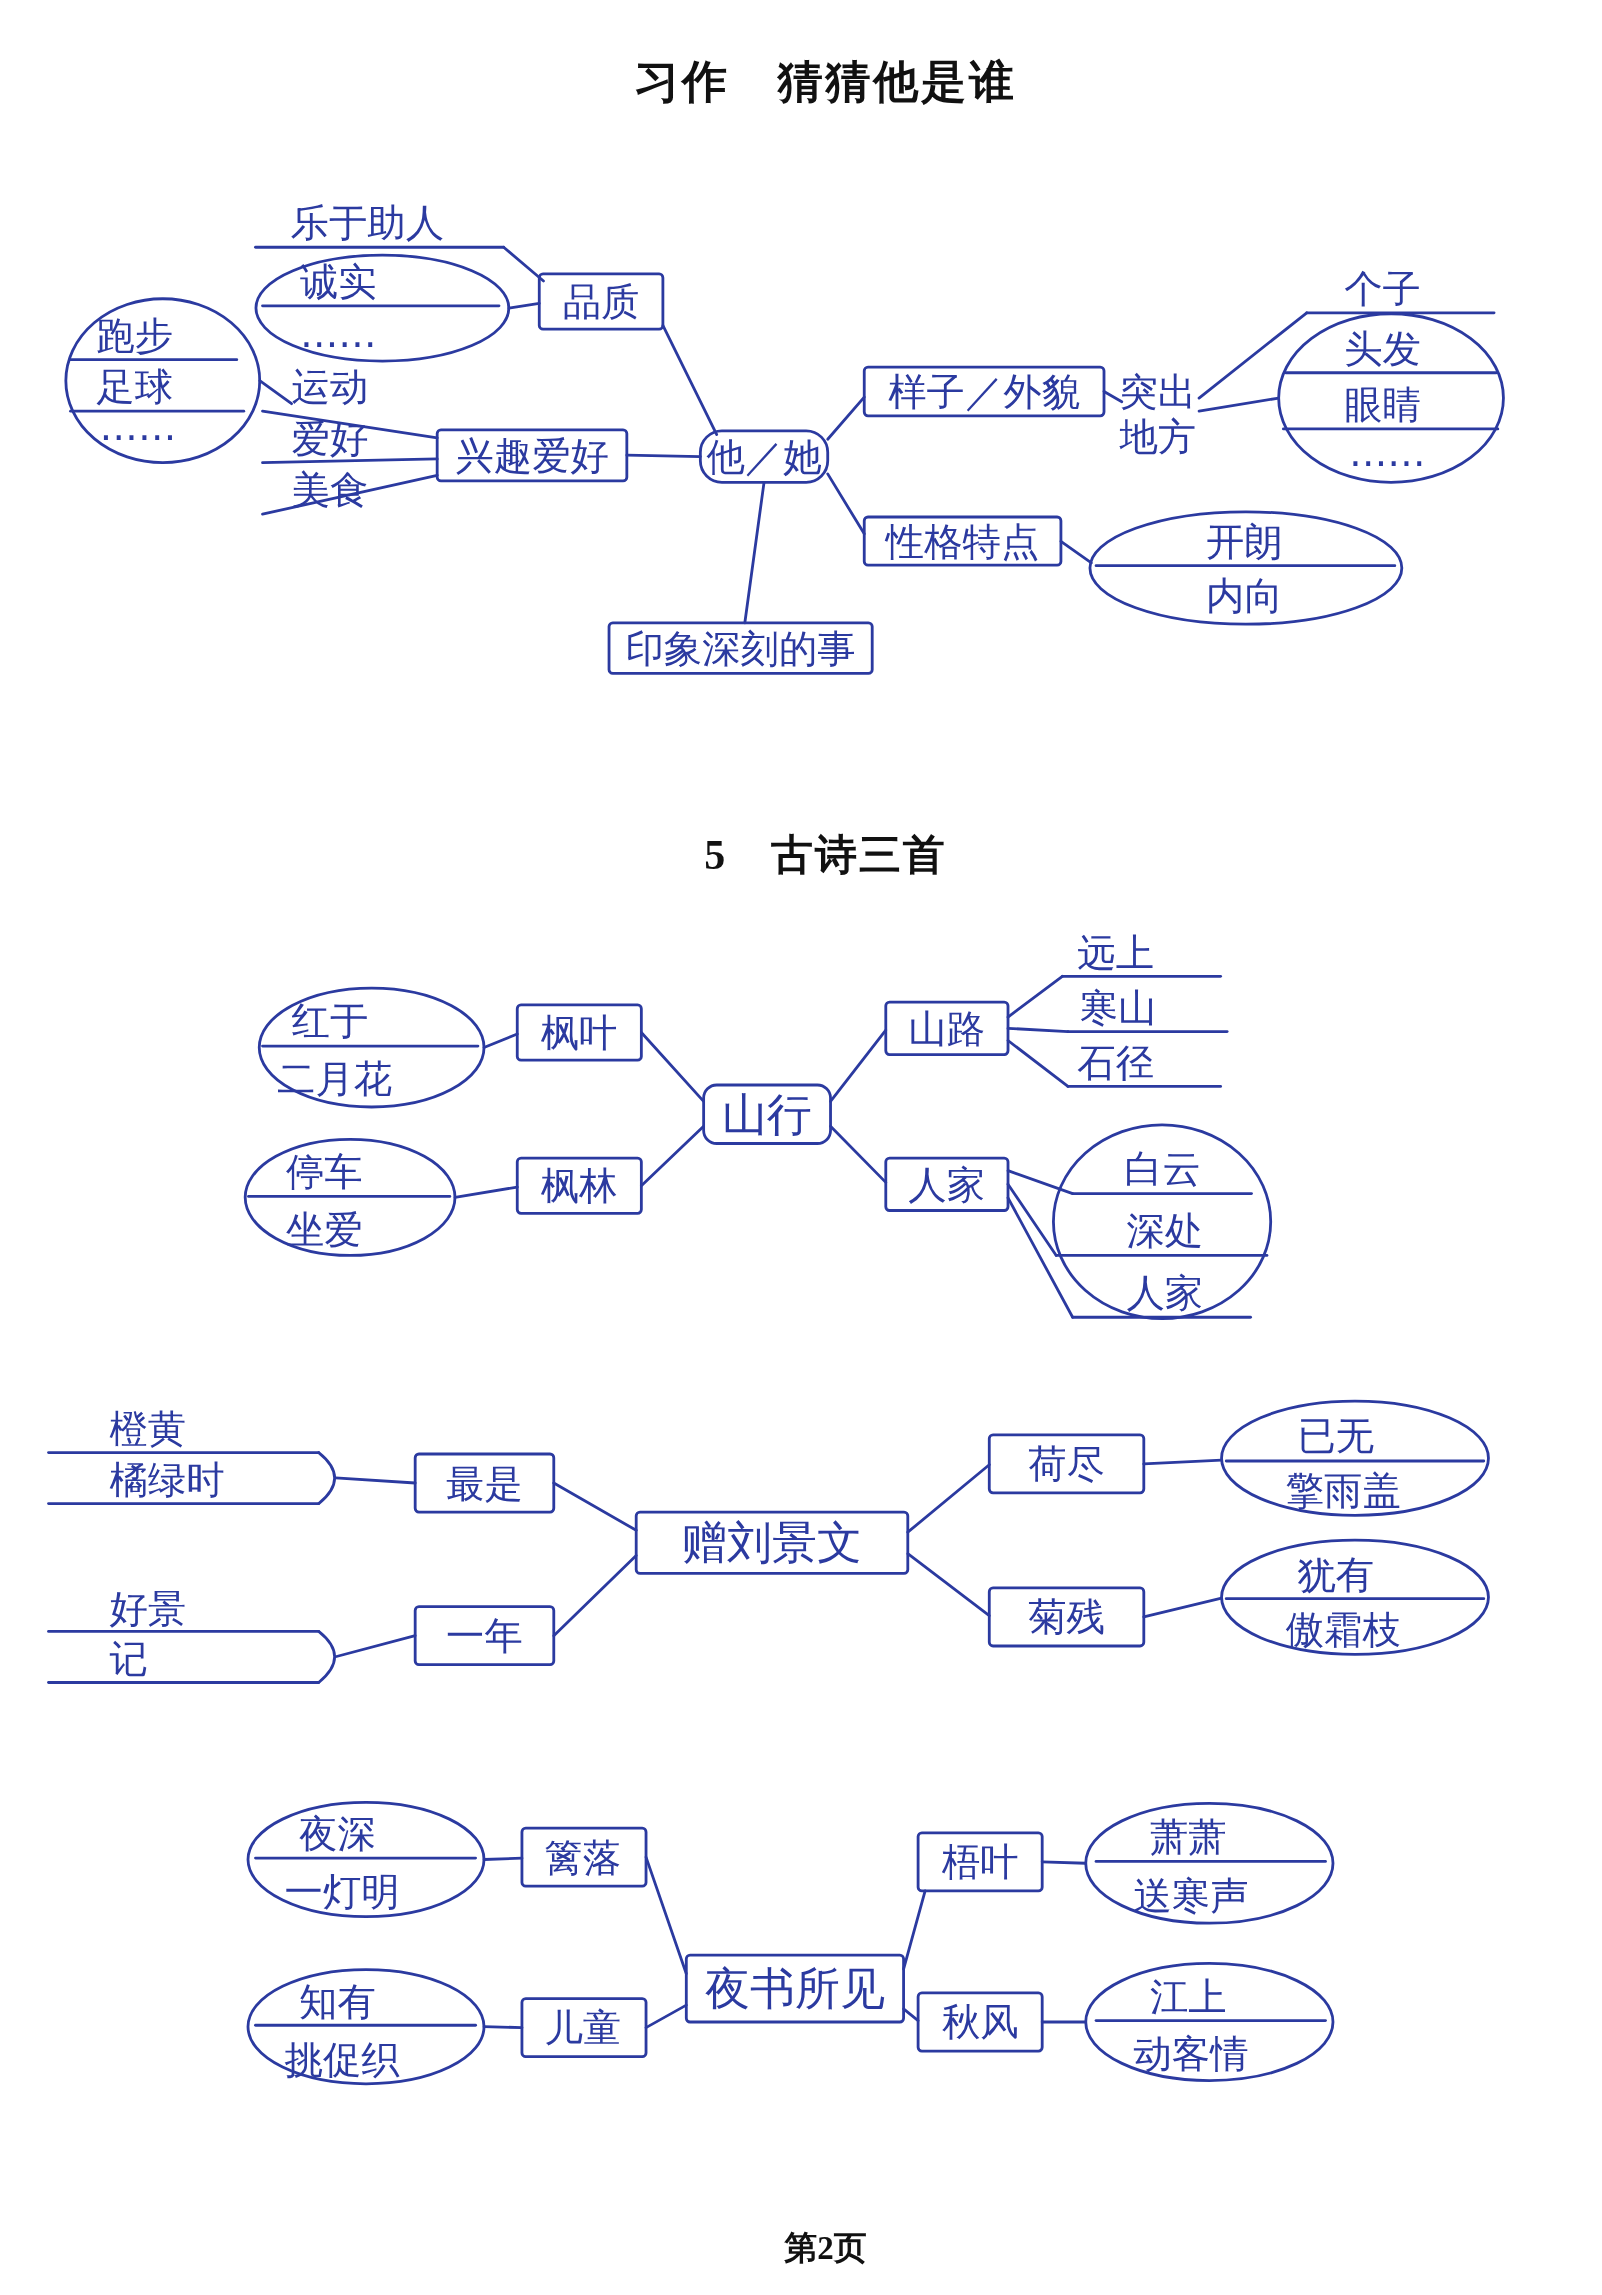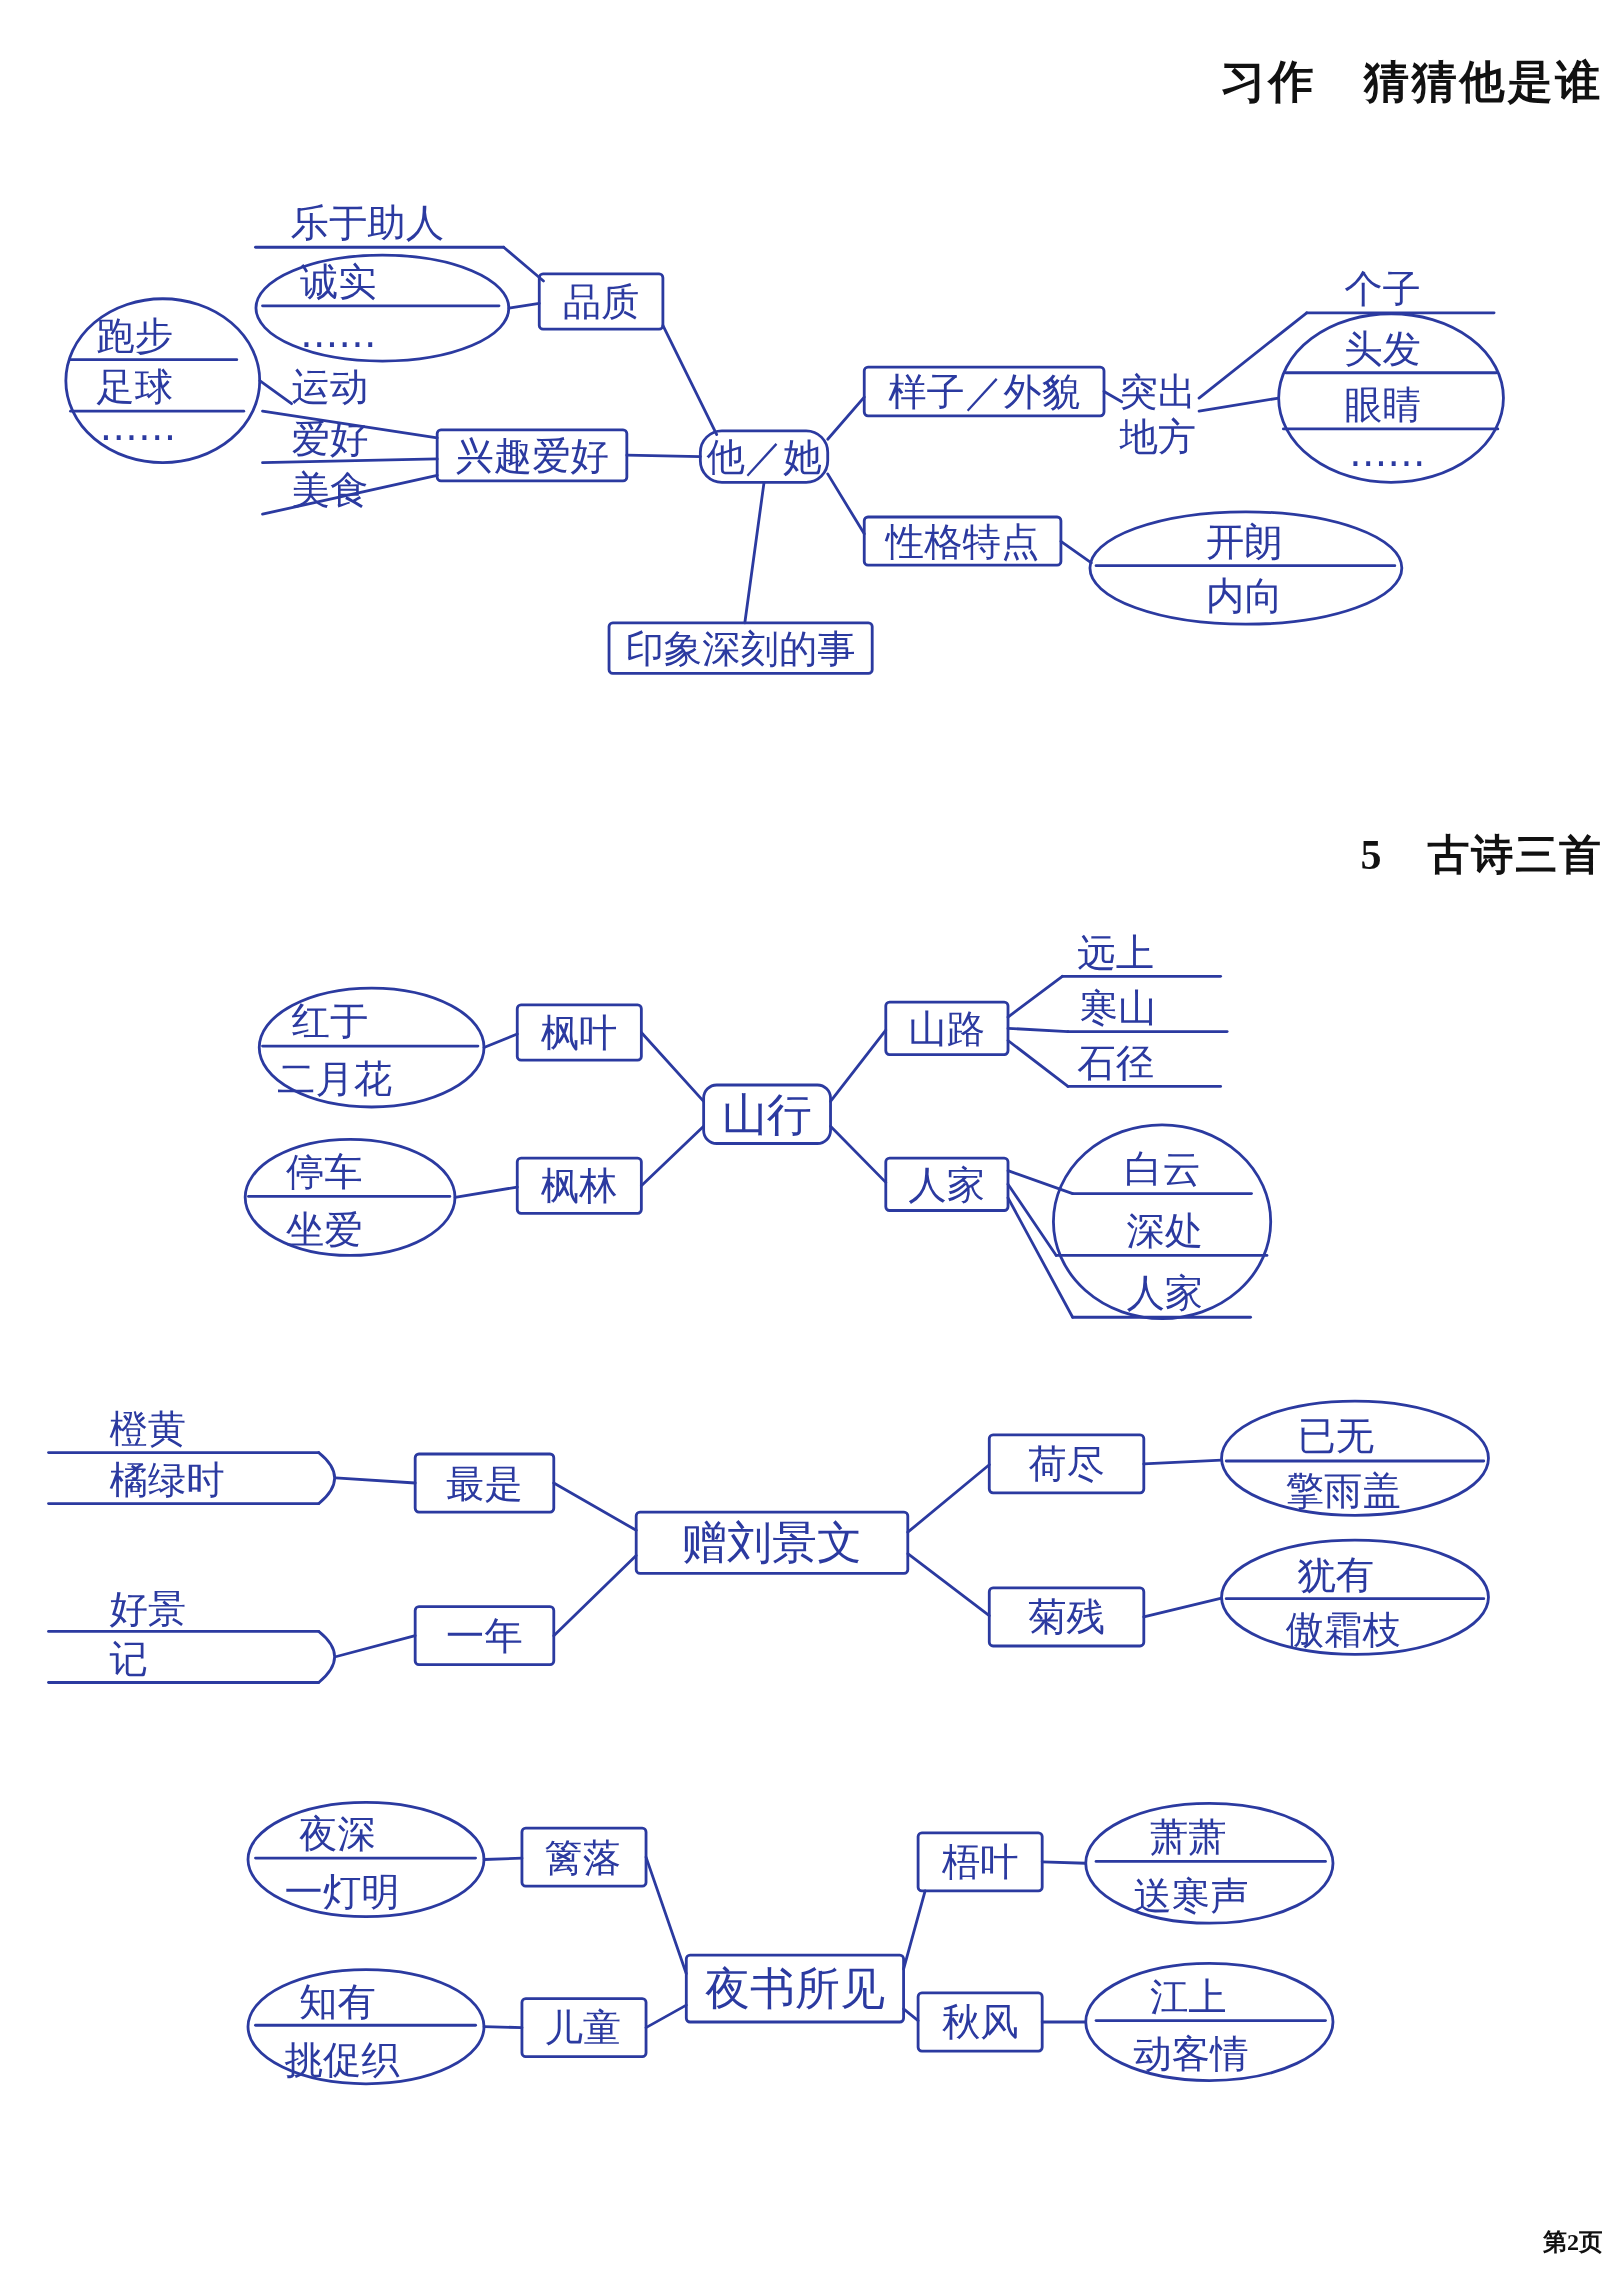--- a/index.html
+++ b/index.html
@@ -1,23 +1,23 @@
 <!DOCTYPE html>
 <html style="--ink: #2b3aa0; --heading: #111111; --paper: #ffffff;font-size:7.5px"><head>
 <meta charset="utf-8">
 <style>
   * { margin:0; padding:0; box-sizing:border-box; }
   html,body { background:#ffffff; }
   body { font-family:"Liberation Sans", sans-serif; }
   .page { position:relative; width:1603px; height:2295px; background:var(--paper,#ffffff); overflow:hidden; }
-  .heading { position:absolute; left:0; width:100%; text-align:right;
+  .heading { position:absolute; left:0; width:100%; text-align:center;
              font-family:"Liberation Serif", serif; font-weight:bold; color:var(--heading,#111111);padding-left:48px; }
   #doc-title      { top:52px;  font-size:45px; letter-spacing:2.8px; }
   #section-title  { top:827px; font-size:42px; letter-spacing:1.9px; }
-  #page-footer    { top:2226px; font-size:24px; }
+  #page-footer    { top:2226px; font-size:33px; }
   svg.mindmaps { position:absolute; left:0; top:0; width:1603px; height:2295px; }
   .stroke { fill:none; stroke:var(--ink,#2b3aa0); stroke-width:6; stroke-linecap:round; stroke-linejoin:round; }
   .t  { fill:var(--ink,#2b3aa0); font-size:82px; font-family:"DejaVu Sans","Liberation Sans",sans-serif; }
   .tc { text-anchor:middle; dominant-baseline:central; }
   .tl { font-size:96px; }
 </style>
 </head>
 <body>
 
 <div class="page">

